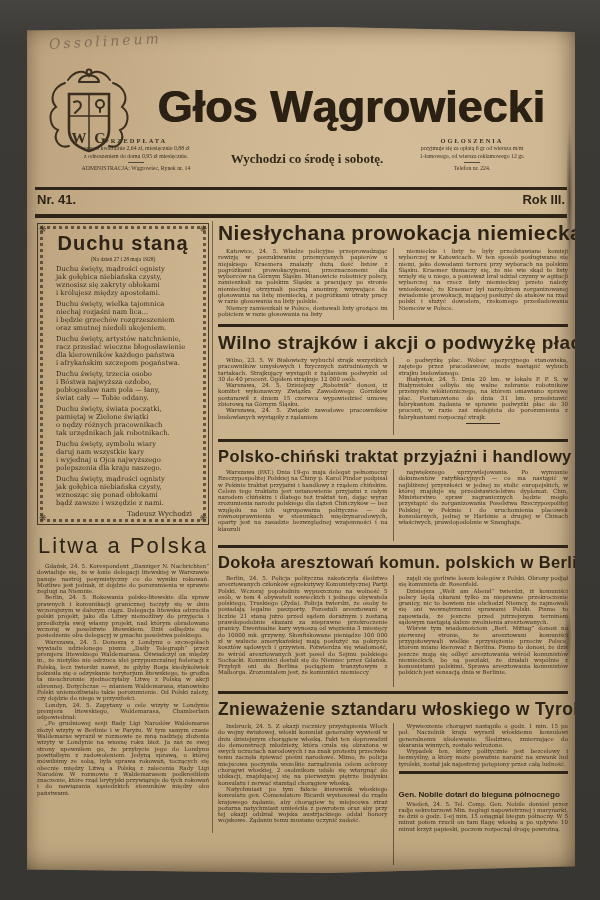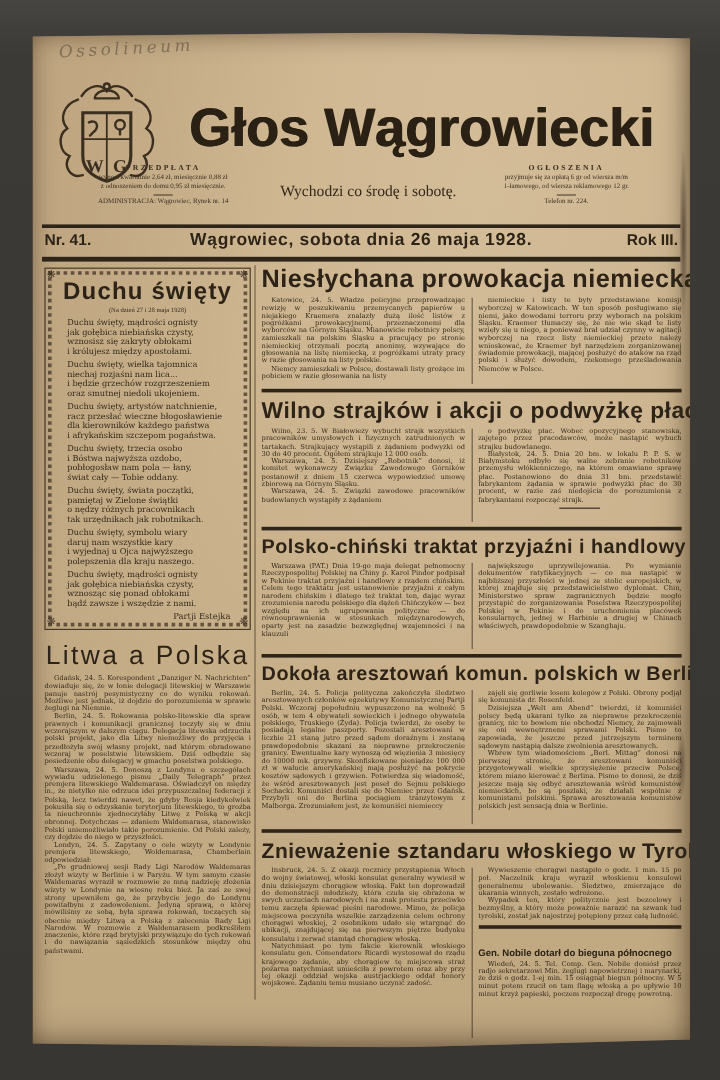--- a/index.html
+++ b/index.html
@@ -40,21 +40,21 @@
     font-size:45px;font-weight:700;letter-spacing:0px;color:#2a2114;
     text-shadow:1px 0 0 currentColor;font-family:"Liberation Sans",sans-serif;
     white-space:nowrap;
   }
   .mast-block{position:absolute;text-align:center;font-family:"Liberation Serif",serif;
     font-size:5.8px;line-height:7.4px;color:#3a2f20;}
   .mast-block .mh{font-size:6.4px;letter-spacing:2px;font-weight:700;margin-bottom:1px;}
   .mini-dash{width:16px;height:1px;background:rgba(58,47,32,.8);margin:2px auto;}
   .mast-left{left:6px;top:110px;width:206px;}
   .mast-center{left:192px;top:128px;width:176px;
-    font-family:"Liberation Serif",serif;font-size:13px;font-weight:400;color:#33291a;}
+    font-family:"Liberation Serif",serif;font-size:13px;font-weight:700;color:#33291a;}
   .mast-right{left:348px;top:110px;width:194px;}
   .rule{position:absolute;left:8px;right:8px;background:#2e2418;}
   .rule-a{top:160px;height:3px;}
   .rule-b{top:187px;height:4px;}
   .dateline{position:absolute;left:10px;right:10px;top:165px;display:flex;align-items:baseline;}
   .dateline span{font-weight:700;color:#2d2417;}
   .dl-issue{flex:1;text-align:left;font-size:13px;}
   .dl-date{flex:3;text-align:center;font-size:14.5px;letter-spacing:.6px;}
   .dl-year{flex:1;text-align:right;font-size:13px;}
   
@@ -140,35 +140,34 @@
     <div>przyjmuje się za opłatą 6 gr od wiersza m/m</div>
     <div>1-łamowego, od wiersza reklamowego 12 gr.</div>
     <div class="mini-dash"></div>
     <div>Telefon nr. 224.</div>
   </div>
 
   <div class="rule rule-a"></div>
 
   <div class="dateline">
     <span class="dl-issue">Nr. 41.</span>
-    <span class="dl-date">Wągrowiec, sobota dnia 26 maja 1928.</span>
     <span class="dl-year">Rok III.</span>
   </div>
 
   <div class="rule rule-b"></div>
 
   <div class="main-vdiv"></div>
 
   <aside class="left-col">
     <div class="poem">
       <span class="corner tl">❋</span>
       <span class="corner tr">❋</span>
       <span class="corner bl">❋</span>
       <span class="corner br">❋</span>
-      <h2 class="poem-title">Duchu święty</h2>
+      <h2 class="poem-title">Duchu staną</h2>
       <div class="poem-sub">(Na dzień 27 i 28 maja 1928)</div>
       <p class="stanza">Duchu święty, mądrości ognisty
 jak gołębica niebiańska czysty,
 wznosisz się zakryty obłokami
 i królujesz między apostołami.</p>
       <p class="stanza">Duchu święty, wielka tajomnica
 niechaj rozjaśni nam lica...
 i będzie grzechów rozgrzeszeniem
 oraz smutnej niedoli ukojeniem.</p>
       <p class="stanza">Duchu święty, artystów natchnienie,
@@ -184,21 +183,21 @@
 o nędzy różnych pracownikach
 tak urzędnikach jak robotnikach.</p>
       <p class="stanza">Duchu święty, symbolu wiary
 daruj nam wszystkie kary
 i wyjednaj u Ojca najwyższego
 polepszenia dla kraju naszego.</p>
       <p class="stanza">Duchu święty, mądrości ognisty
 jak gołębica niebiańska czysty,
 wznosząc się ponad obłokami
 bądź zawsze i wszędzie z nami.</p>
-      <div class="poem-author">Partji Estejka</div>
+      <div class="poem-author">Tadeusz Wychodzi</div>
     </div>
 
     <h2 class="litwa-title">Litwa a Polska</h2>
     <p class="bt">Gdańsk, 24. 5. Korespondent „Danziger N. Nachrichten” dowiaduje się, że w łonie delegacji litewskiej w Warszawie panuje nastrój pesymistyczny co do wyniku rokowań. Możliwe jest jednak, iż dojdzie do porozumienia w sprawie żeglugi na Niemnie.</p>
     <p class="bt">Berlin, 24. 5. Rokowania polsko-litewskie dla spraw prawnych i komunikacji granicznej toczyły się w dniu wczorajszym w dalszym ciągu. Delegacja litewska odrzuciła polski projekt, jako dla Litwy niemożliwy do przyjęcia i przedłożyła swój własny projekt, nad którym obradowano wczoraj w poselstwie litewskiem. Dziś odbędzie się posiedzenie obu delegacyj w gmachu poselstwa polskiego.</p>
     <p class="bt">Warszawa, 24. 5. Donoszą z Londynu o szczegółach wywiadu udzielonego pismu „Daily Telegraph” przez premjera litewskiego Waldemarasa. Oświadczył on między in., że nietylko nie odrzuca idei przypuszczalnej federacji z Polską, lecz twierdzi nawet, że gdyby Rosja kiedykolwiek pokusiła się o odzyskanie terytorjum litewskiego, to groźba ta nieuchronnie zjednoczyłaby Litwę z Polską w akcji obronnej. Dotychczas — zdaniem Waldemarasa, stanowisko Polski uniemożliwiało takie porozumienie. Od Polski zależy, czy dojdzie do niego w przyszłości.</p>
     <p class="bt">Londyn, 24. 5. Zapytany o cele wizyty w Londynie premjera litewskiego, Woldemarasa, Chamberlain odpowiedział:</p>
     <p class="bt">„Po grudniowej sesji Rady Ligi Narodów Waldemaras złożył wizyty w Berlinie i w Paryżu. W tym samym czasie Waldemaras wyraził w rozmowie ze mną nadzieję złożenia wizyty w Londynie na wiosnę roku bież. Ja zaś ze swej strony upewniłem go, że przybycie jego do Londynu powitałbym z zadowoleniem. Jedyną sprawą, o której mówiliśmy ze sobą, była sprawa rokowań, toczących się obecnie między Litwą a Polską z zalecenia Rady Ligi Narodów. W rozmowie z Waldemarasem podkreśliłem znaczenie, które rząd brytyjski przywiązuje do tych rokowań i do nawiązania sąsiedzkich stosunków między obu państwami.</p>
   </aside>
 

